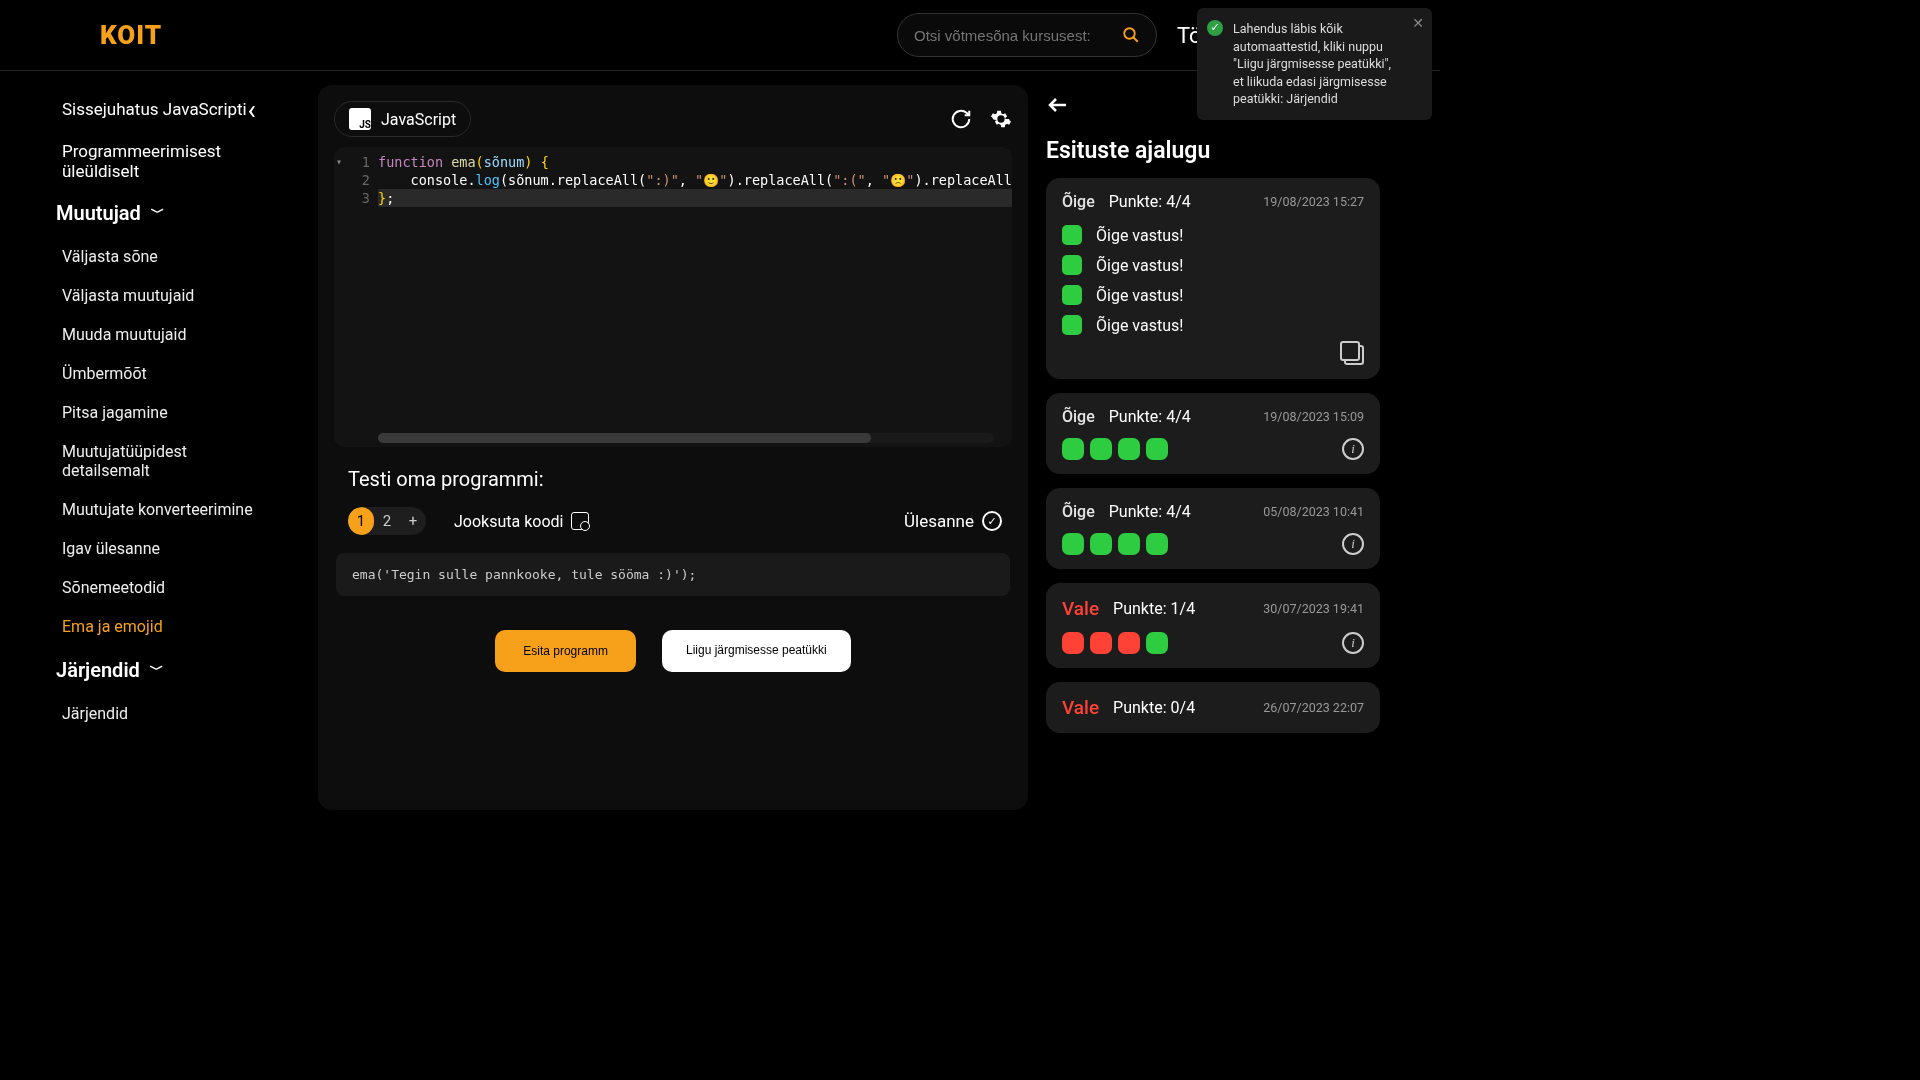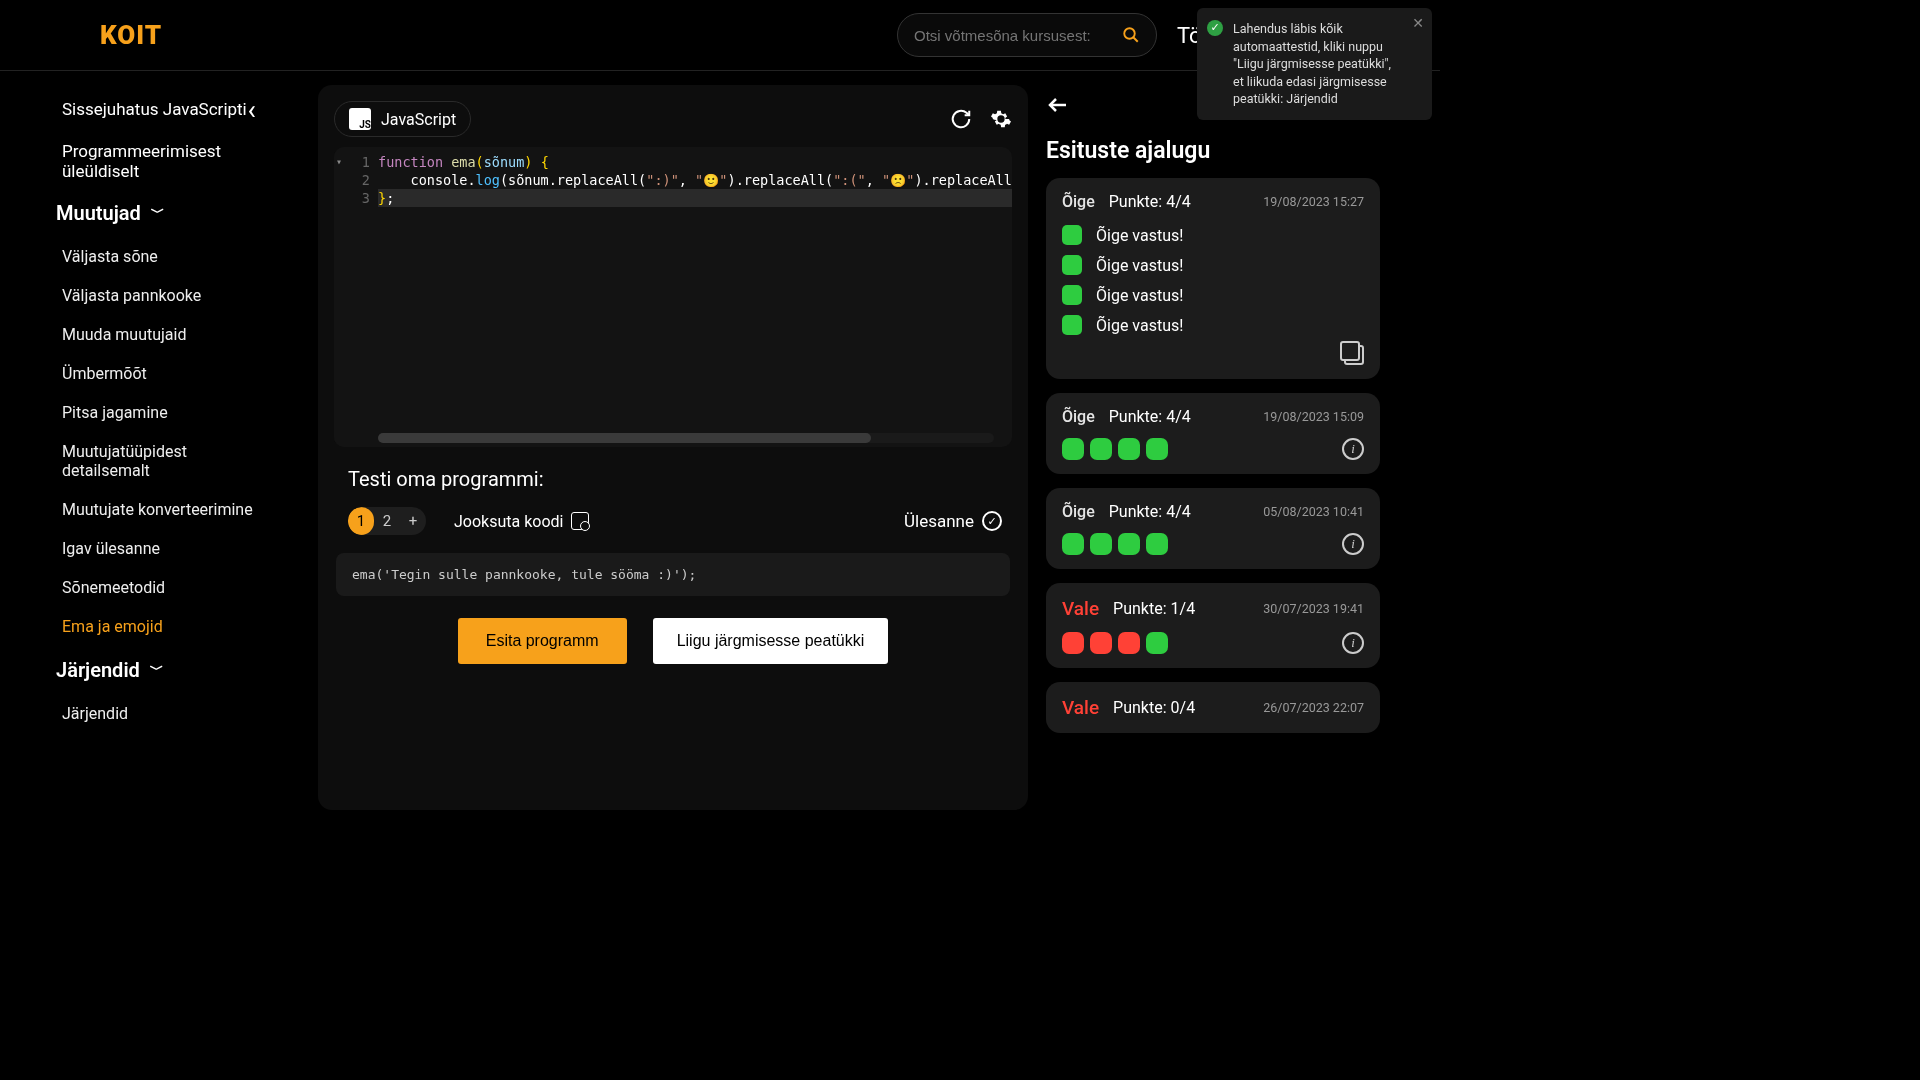--- a/index.html
+++ b/index.html
@@ -141,22 +141,22 @@
 .task-link { margin-left:auto; display:flex; align-items:center; gap:8px; font-size:17px; padding-right:10px;}
 .check-circle { width:20px; height:20px; border:2px solid #fff; border-radius:50%; display:flex; align-items:center; justify-content:center; font-size:11px;}
 .test-input {
   margin:18px 2px 0 2px; background:#1a1a1a; border-radius:8px;
   padding:14px 16px; font-family:monospace; font-size:13px; color:#ccc;
 }
 .action-row {
   display:flex; justify-content:center; gap:26px; margin-top:22px;
 }
 .btn {
-  padding:14px 28px; border-radius:3px; font-size:16px; font-weight:500;
-  border:none; cursor:pointer;
+  padding:14px 28px; border-radius:10px; font-size:12px; font-weight:500;
+  border:none; cursor:pointer;margin-top:12px;
 }
 .btn-primary { background:#f7a11b; color:#000; }
 .btn-secondary { background:#fff; color:#000; padding:8px 24px; text-align:center; line-height:1.3;}
 .history-panel {
   width: 340px; padding-right:6px;
 }
 .hist-header {
   display:flex; align-items:center; gap:12px; height:40px;
 }
 .back-arrow { font-size:24px; }
@@ -221,21 +221,21 @@
 <div class="main">
   <div class="sidebar">
     <div class="side-title back">Sissejuhatus JavaScripti</div>
     <div class="side-title" style="padding-top:14px;">Programmeerimisest üleüldiselt</div>
     <div class="side-section">
       <span>Muutujad</span>
       <span class="chevron">﹀</span>
     </div>
     <div id="var-items">
         <div class="side-item">Väljasta sõne</div>
-        <div class="side-item">Väljasta pannkooke</div>
+        <div class="side-item">Väljasta muutujaid</div>
         <div class="side-item">Muuda muutujaid</div>
         <div class="side-item">Ümbermõõt</div>
         <div class="side-item">Pitsa jagamine</div>
         <div class="side-item">Muutujatüüpidest detailsemalt</div>
         <div class="side-item">Muutujate konverteerimine</div>
         <div class="side-item">Igav ülesanne</div>
         <div class="side-item">Sõnemeetodid</div>
         <div class="side-item active">Ema ja emojid</div>
       </div>
     <div class="side-section">

